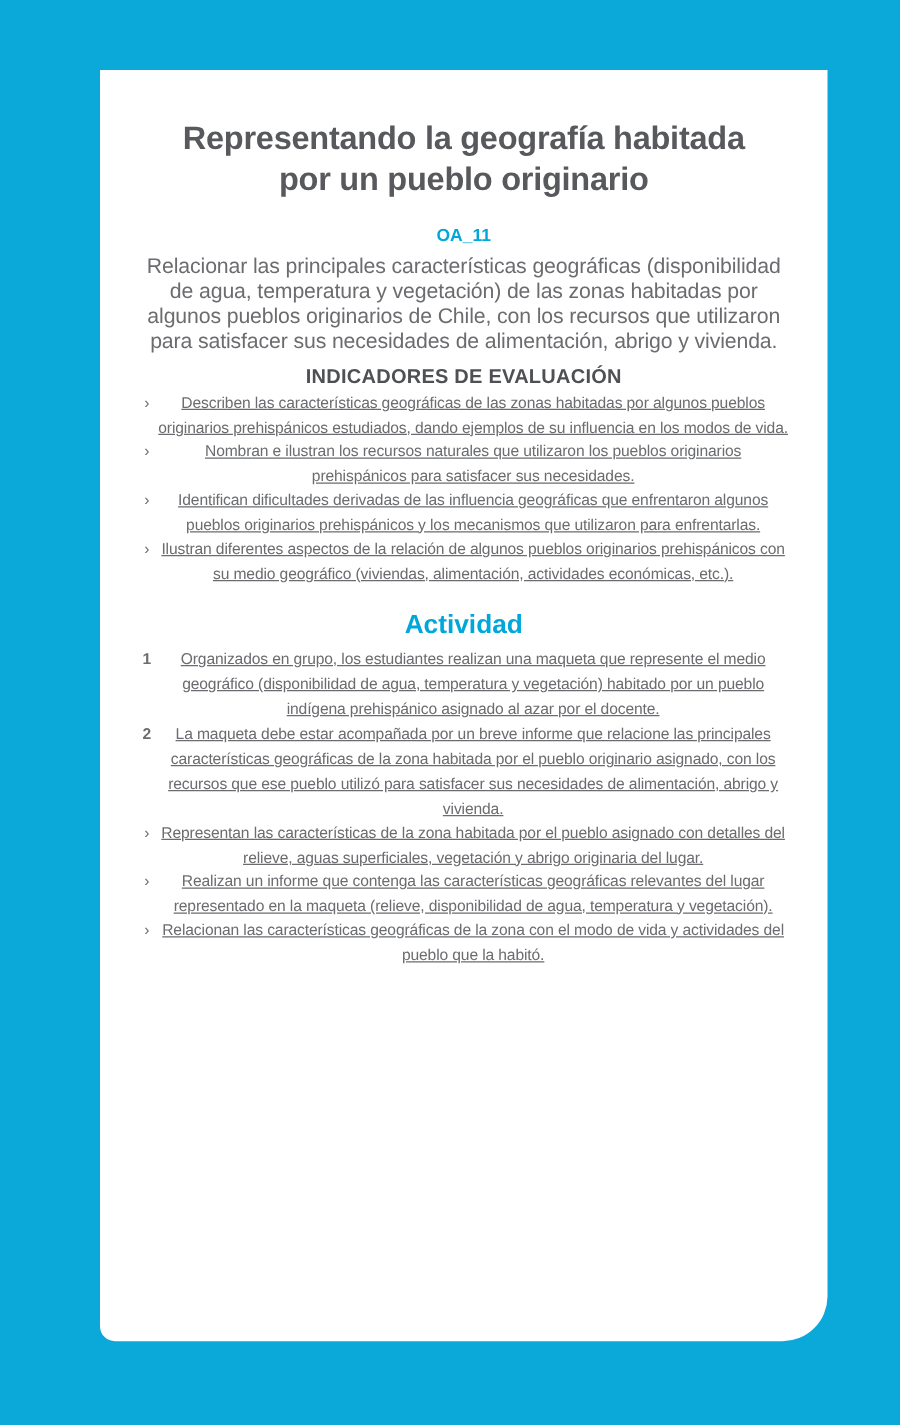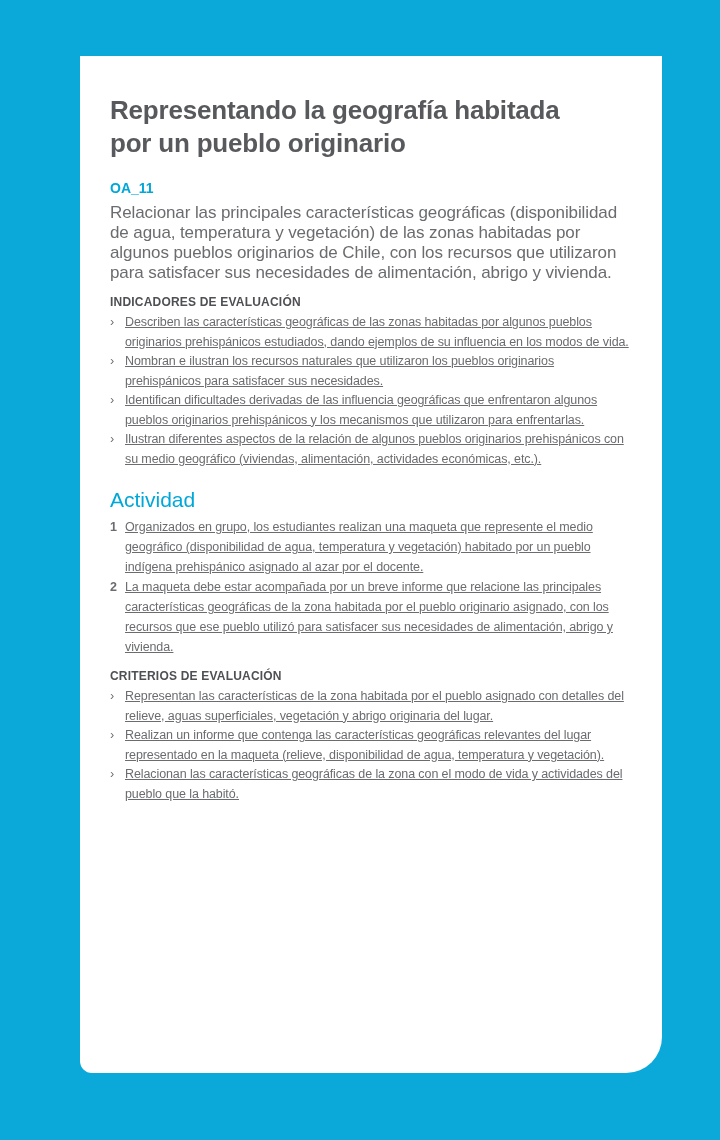--- a/index.html
+++ b/index.html
@@ -3,21 +3,21 @@
 <meta charset="utf-8">
 <style>
   :root {
     --bg: #0ba8da;
     --accent: #00a7d9;
     --title: #58595c;
     --body: #6b6c6f;
     --heading: #4f5054;
     --card: #ffffff;
   }
-  * { box-sizing: border-box; }
+  * { box-sizing: border-box; text-align: center; }
   html, body {
     margin: 0;
     padding: 0;
   }
   body {
     width: 720px;
     height: 1140px;
     position: relative;
     background: var(--bg);
     font-family: "Liberation Sans", sans-serif;
@@ -45,34 +45,34 @@
   .accent-heading-sm {
     margin: 0 0 4px 0;
     font-size: 14px;
     font-weight: bold;
     color: var(--accent);
     line-height: 22px;
   }
   .accent-heading-lg {
     margin: 18px 0 5px 0;
     font-size: 21px;
-    font-weight: normal;
+    font-weight: bold;
     color: var(--accent);
     line-height: 25px;
   }
   .body-text {
     margin: 0;
     font-size: 17px;
     line-height: 20px;
     color: var(--body);
     letter-spacing: -0.1px;
   }
   .section-heading {
     margin: 11px 0 3px 0;
-    font-size: 12px;
+    font-size: 16px;
     font-weight: bold;
     color: var(--heading);
     letter-spacing: 0.2px;
     line-height: 16px;
   }
   ul.bullet-list, ol.num-list {
     list-style: none;
     margin: 0;
     padding: 0;
   }
@@ -133,21 +133,20 @@
     <li>
       <span class="num-marker">1</span>
       <span class="li-text">Organizados en grupo, los estudiantes realizan una maqueta que represente el medio geográfico (disponibilidad de agua, temperatura y vegetación) habitado por un pueblo indígena prehispánico asignado al azar por el docente.</span>
     </li>
     <li>
       <span class="num-marker">2</span>
       <span class="li-text">La maqueta debe estar acompañada por un breve informe que relacione las principales características geográficas de la zona habitada por el pueblo originario asignado, con los recursos que ese pueblo utilizó para satisfacer sus necesidades de alimentación, abrigo y vivienda.</span>
     </li>
   </ol>
 
-  <h3 class="section-heading">CRITERIOS DE EVALUACIÓN</h3>
   <ul class="bullet-list">
     <li>
       <span class="marker">›</span>
       <span class="li-text">Representan las características de la zona habitada por el pueblo asignado con detalles del relieve, aguas superficiales, vegetación y abrigo originaria del lugar.</span>
     </li>
     <li>
       <span class="marker">›</span>
       <span class="li-text">Realizan un informe que contenga las características geográficas relevantes del lugar representado en la maqueta (relieve, disponibilidad de agua, temperatura y vegetación).</span>
     </li>
     <li>

